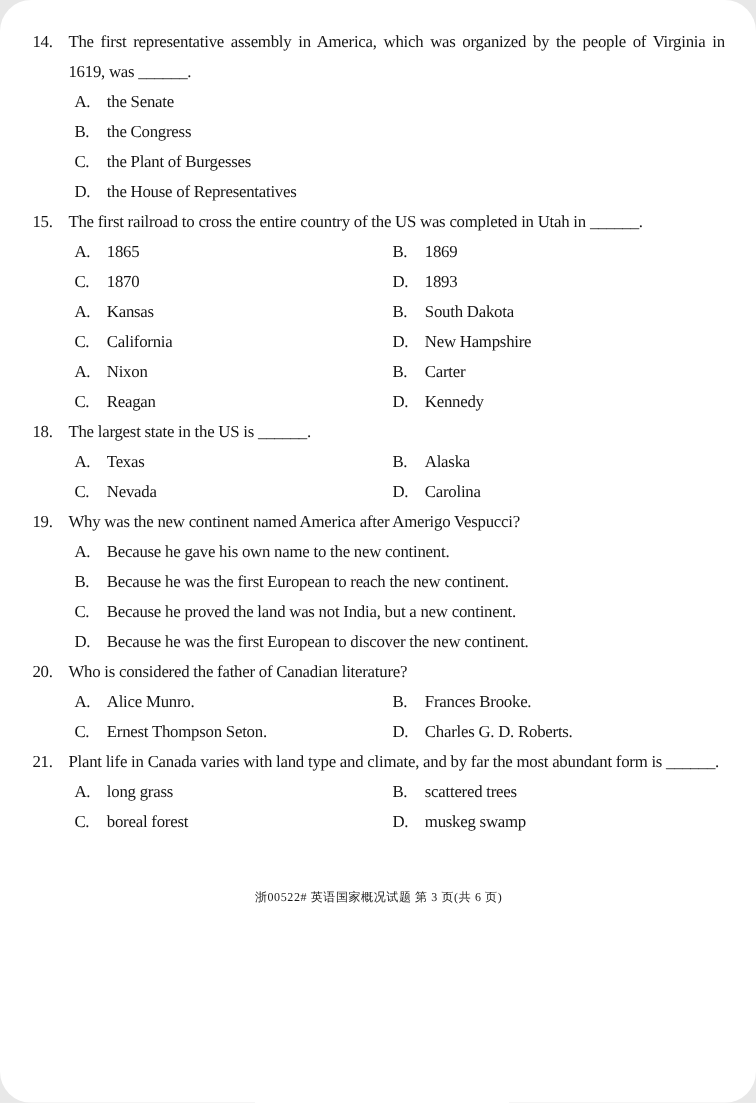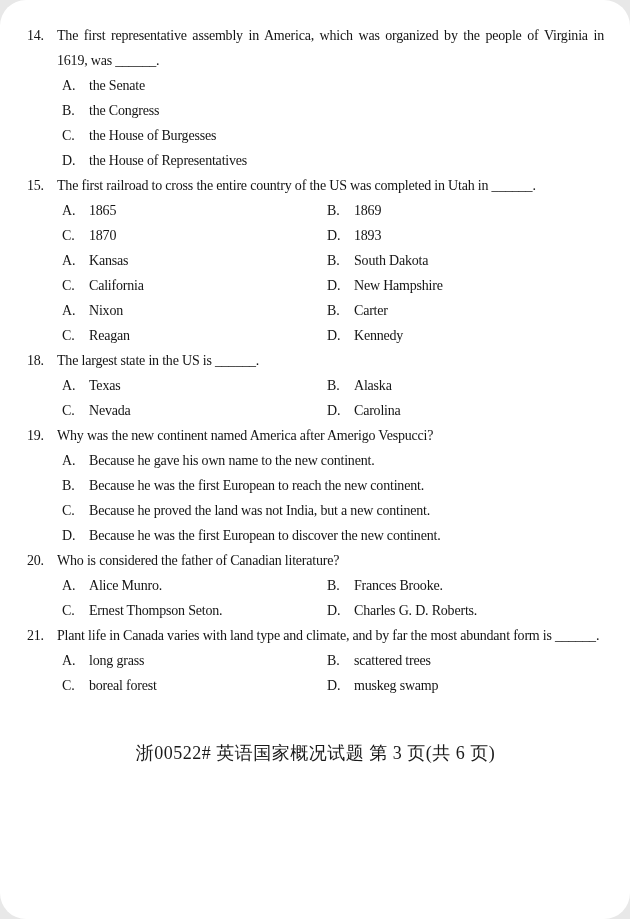--- a/index.html
+++ b/index.html
@@ -35,21 +35,21 @@
   .q-options.two-col {
     display: grid;
     grid-template-columns: 265px 1fr;
   }
   .option { display: flex; line-height: 25px; }
   .opt-label { flex: 0 0 27px; width: 27px; }
   .opt-text { flex: 1; }
   .footer {
     margin-top: 43px;
     text-align: center;
-    font-size: 18px;
+    font-size: 10px;
     letter-spacing: 0.5px;
     color: #1a1a1a;
   }
 </style>
 </head>
 <body>
 
 <div class="page">
   <div class="questions">
   <div class="question">
@@ -63,21 +63,21 @@
     <span class="opt-text">the Senate</span>
   </div>
 
   <div class="option">
     <span class="opt-label">B.</span>
     <span class="opt-text">the Congress</span>
   </div>
 
   <div class="option">
     <span class="opt-label">C.</span>
-    <span class="opt-text">the House of Burgesses</span>
+    <span class="opt-text">the Plant of Burgesses</span>
   </div>
 
   <div class="option">
     <span class="opt-label">D.</span>
     <span class="opt-text">the House of Representatives</span>
   </div>
 </div>
   </div>
 
   <div class="question">

